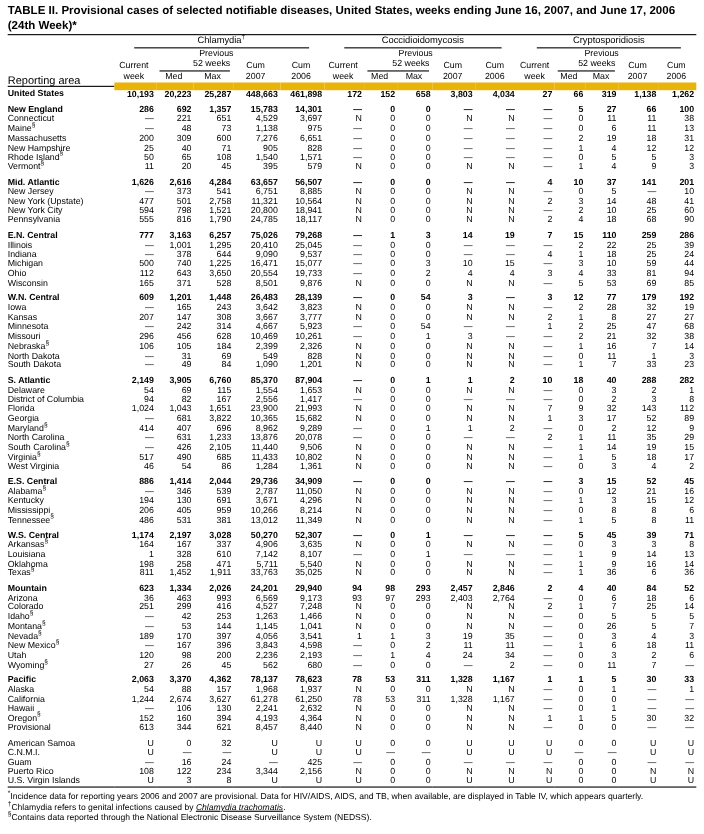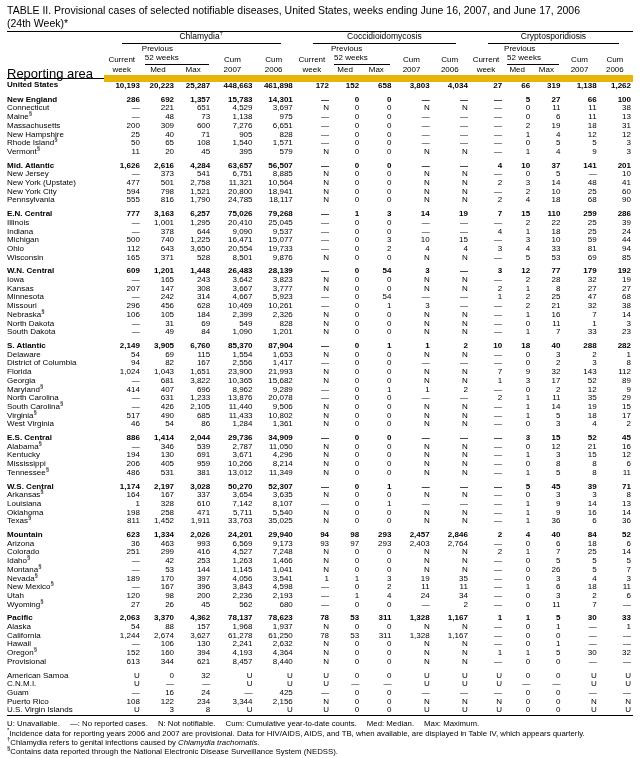--- a/index.html
+++ b/index.html
@@ -2,44 +2,44 @@
 <html><head>
 <meta charset="utf-8">
 <style>
   html, body { margin: 0; padding: 0; background: #fff; }
   body {
     width: 640px; height: 758px; overflow: hidden;
     color: #000; font-family: "Liberation Sans", sans-serif;
     -webkit-font-smoothing: antialiased;
   }
   .page { padding: 4px 7px 0 7px; }
-  .title { font-size: 10.5px; font-weight: normal; line-height: 12.5px; }
+  .title { font-size: 10.5px; font-weight: bold; line-height: 12.5px; }
   .title-rule { border-top: 1.5px solid #000; margin-top: 2px; }
 
   table { border-collapse: collapse; table-layout: fixed; width: 626px; border-bottom: 1px solid #000; }
   th, td { padding: 0; }
 
   thead th { font-size: 8px; font-weight: normal; vertical-align: bottom; line-height: 9.5px; white-space: nowrap; }
-  .area-h { text-align: left; border-bottom: 1px solid #000; font-size: 13px; }
+  .area-h { text-align: left; border-bottom: 1px solid #000; font-size: 10px; }
   .grp-th .grp { border-bottom: 1px solid #000; text-align: center; padding-bottom: 1px; margin: 0 14px 0 18px; font-size: 8.5px; }
-  .prev { text-align: left; }
-  .w52 .w52u { border-bottom: 1px solid #000; text-align: left; margin: 0 3px; padding-bottom: 1px; }
+  .prev { text-align: right; }
+  .w52 .w52u { border-bottom: 1px solid #000; text-align: right; margin: 0 3px; padding-bottom: 1px; }
   .cur, .cum, .num-h { text-align: center; padding-right: 2px; }
   thead tr.sub th { border-bottom: 7px solid #eab308; padding-bottom: 1px; }
 
   tbody td { font-size: 8px; line-height: 8.7px; text-align: right; padding-right: 2px; white-space: nowrap; }
   tbody td.area { text-align: left; padding-right: 0; }
   tr.total td { font-weight: bold; }
   tr.spacer td { height: 5px; line-height: 0; font-size: 0; }
   sup { font-size: 6px; line-height: 0; }
 
   .foot { font-size: 7.8px; line-height: 9.4px; margin-top: 3px; }
   .legend span { margin-right: 10px; }
   .fn { padding-left: 5px; text-indent: -5px; }
-  .fn i { font-style: italic; }
+  .fn i { font-style: italic; text-decoration: underline; }
 </style>
 </head>
 <body>
 
 <div class="page">
 
   <div class="title">
     <span>TABLE II. Provisional cases of selected notifiable diseases, United States, weeks ending June 16, 2007, and June 17, 2006</span><br>
     <span>(24th Week)*</span>
   </div>
@@ -923,21 +923,21 @@
           <td>5</td>
           <td>45</td>
           <td>39</td>
           <td>71</td>
         </tr>
         <tr>
           <td class="area"><span>Arkansas</span><sup>§</sup></td>
           <td>164</td>
           <td>167</td>
           <td>337</td>
-          <td>3,654</td>
+          <td>4,906</td>
           <td>3,635</td>
           <td>N</td>
           <td>0</td>
           <td>0</td>
           <td>N</td>
           <td>N</td>
           <td>—</td>
           <td>0</td>
           <td>3</td>
           <td>3</td>
@@ -1363,21 +1363,18 @@
           <td>U</td>
           <td>0</td>
           <td>0</td>
           <td>U</td>
           <td>U</td>
         </tr>
       </tbody>
   </table>
 
   <div class="foot">
-    <div class="legend">
-      <span>U: Unavailable.</span><span>—: No reported cases.</span><span>N: Not notifiable.</span><span>Cum: Cumulative year-to-date counts.</span><span>Med: Median.</span><span>Max: Maximum.</span>
-    </div>
     <div class="fn"><sup>*</sup><span>Incidence data for reporting years 2006 and 2007 are provisional. Data for HIV/AIDS, AIDS, and TB, when available, are displayed in Table IV, which appears quarterly.</span></div>
     <div class="fn"><sup>†</sup><span>Chlamydia refers to genital infections caused by </span><i>Chlamydia trachomatis</i><span>.</span></div>
     <div class="fn"><sup>§</sup><span>Contains data reported through the National Electronic Disease Surveillance System (NEDSS).</span></div>
   </div>
 
 </div>
 
 </body></html>

